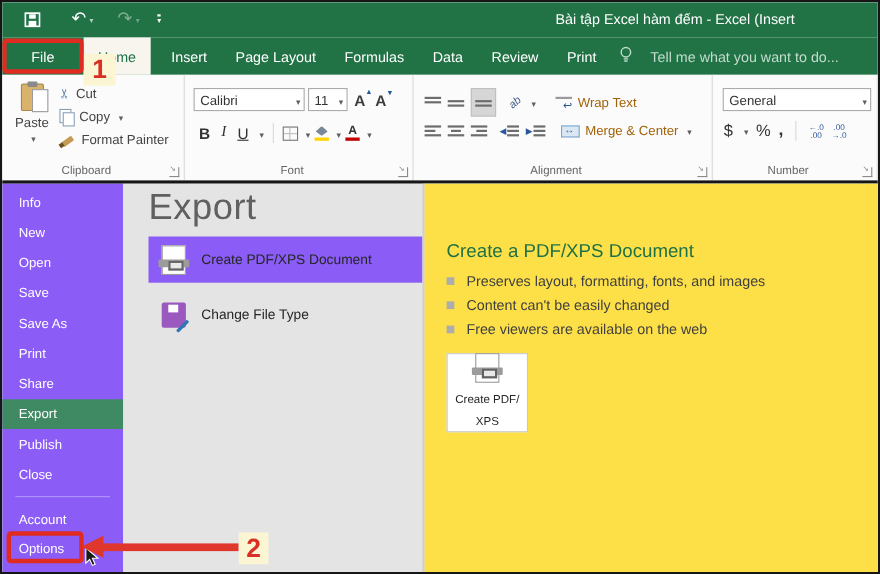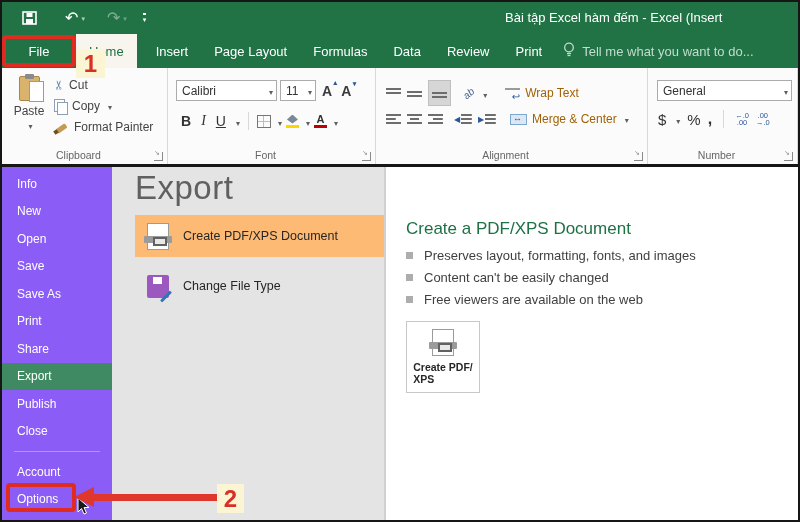--- a/index.html
+++ b/index.html
@@ -15,21 +15,21 @@
   .mini-dd { font-size:7px; color:rgba(255,255,255,.65); margin:2px 0 0 3px; }
   .mini-dd.dim { color:rgba(255,255,255,.35); }
   .qat-custom { margin-left:16px; border-top:2px solid #fff; padding-top:1px; font-size:7px; color:#fff; line-height:7px; }
   .win-title { position:absolute; left:503px; top:8px; color:#fff; font-size:13px; white-space:nowrap; }
 
   
   .tabsrow { position:absolute; left:0; top:32px; width:796px; height:34px; background:#217346; display:flex; color:#fff; font-size:13px; }
   .tab { display:flex; align-items:center; padding:0 13px; }
   .tab-file { width:74px; justify-content:center; }
   .tab-active { background:#f7f5ee; color:#1e7145; }
-  .tellme { display:flex; align-items:center; gap:7px; margin-left:8px; color:#c2dccd; }
+  .tellme { display:flex; align-items:center; gap:16px; margin-left:8px; color:#c2dccd; }
 
   
   .ribbon { position:absolute; left:0; top:66px; width:796px; height:96px; background:#fbfbfb; display:flex; }
   .group { position:relative; height:100%; border-right:1px solid #d9d9d9; }
   .g-clipboard { width:166px; } .g-font { width:208px; } .g-align { width:272px; } .g-number { width:150px; }
   .glabel { position:absolute; bottom:3px; left:0; right:12px; text-align:center; font-size:10.5px; color:#666; }
   .launcher { position:absolute; right:4px; bottom:3px; width:9px; height:9px; border-right:1px solid #8a8a8a; border-bottom:1px solid #8a8a8a; }
   .launcher::before { content:"↘"; position:absolute; left:0; top:-3px; font-size:7px; color:#8a8a8a; }
   .dd::after { content:"▾"; font-size:8px; color:#5f5f5f; margin-left:3px; }
   .vsep { width:1px; height:18px; background:#d9d9d9; margin:0 4px; }
@@ -107,36 +107,36 @@
   
   .backstage { position:absolute; left:0; top:165px; width:796px; height:353px; }
   .sidebar { position:absolute; left:0; top:0; width:110px; height:100%; background:#8b5cf6; padding-top:3px; }
   .nav-item { height:27.5px; display:flex; align-items:center; padding-left:15px; color:#fff; font-size:12px; }
   .nav-item.active { background:#3f8a63; }
   .nav-div { height:1px; background:rgba(255,255,255,.35); margin:6px 12px; }
 
   .main { position:absolute; left:110px; top:0; width:686px; height:100%; background:#e4e4e4; }
   .bs-title { margin:2px 0 0 23px; font-size:33px; color:#606060; letter-spacing:0.5px; }
   .opt-row { display:flex; align-items:center; gap:14px; width:249px; height:42px; margin:8px 0 0 23px; padding-left:12px; font-size:12.5px; color:#262626; }
-  .opt-row.selected { background:#fdba74; }
+  .opt-row.selected { background:#8b5cf6; }
   .ico-pdf { position:relative; width:22px; height:27px; background:#fff; border:1px solid #9b9b9b; flex:0 0 auto; }
   .ico-pdf::before { content:""; position:absolute; left:-4px; right:-4px; top:12px; height:7px; background:#9b9b9b; border-radius:1px; }
   .ico-pdf::after { content:""; position:absolute; left:5px; top:13px; width:10px; height:5px; background:#e8e8e8; border:2px solid #616161; }
   .ico-floppy { position:relative; width:22px; height:23px; background:#9b59c0; border-radius:2px; flex:0 0 auto; }
   .ico-floppy::before { content:""; position:absolute; left:6px; top:2px; width:9px; height:7px; background:#fff; }
   .ico-floppy::after { content:""; position:absolute; right:-4px; bottom:0px; width:14px; height:3px; background:#2e75b6; transform:rotate(-45deg); border-radius:1px; }
 
   .vdiv { position:absolute; left:272px; top:0; width:2px; height:100%; background:#d0d0d0; }
-  .detail { position:absolute; left:274px; top:0; right:0; height:100%; background:#ffffff; padding:52px 0 0 20px; }
+  .detail { position:absolute; left:274px; top:0; right:0; height:100%; background:#fde047; padding:52px 0 0 20px; }
   .d-heading { font-size:17px; color:#1e7145; }
   .bullets { margin-top:9px; }
   .bullet { display:flex; align-items:center; gap:11px; margin-top:7px; font-size:13px; color:#3f3f3f; }
   .sq { width:7px; height:7px; background:#adadad; flex:0 0 auto; }
   .create-btn { margin-top:14px; width:74px; height:72px; background:#fff; border:1px solid #c8c8c8; display:flex; flex-direction:column; align-items:center; justify-content:center; gap:5px; }
-  .create-btn .blabel { font-size:10.5px; font-weight:bold; color:#262626; text-align:left; white-space:pre-line; line-height:12px; }
+  .create-btn .blabel { font-size:10.5px; font-weight:normal; color:#262626; text-align:center; white-space:pre-line; line-height:20px; }
 
   
   .ann-box { position:absolute; border:4px solid #e02b20; border-radius:4px; z-index:50; }
   .box-file { left:0px; top:33px; width:74px; height:32px; }
   .box-options { left:4px; top:481px; width:70px; height:29px; }
   .badge { position:absolute; background:#fcf5d3; color:#d93025; font-size:24px; font-weight:bold; display:flex; align-items:center; justify-content:center; z-index:49; }
   .badge-1 { left:74px; top:47px; width:29px; height:29px; }
   .badge-2 { left:215px; top:482px; width:27px; height:29px; }
   .arrow-shaft { position:absolute; left:90px; top:492px; width:125px; height:7px; background:#e0372c; z-index:48; }
   .arrow-head { position:absolute; left:72px; top:485px; width:0; height:0; border-right:20px solid #e0372c; border-top:10px solid transparent; border-bottom:10px solid transparent; z-index:48; }

